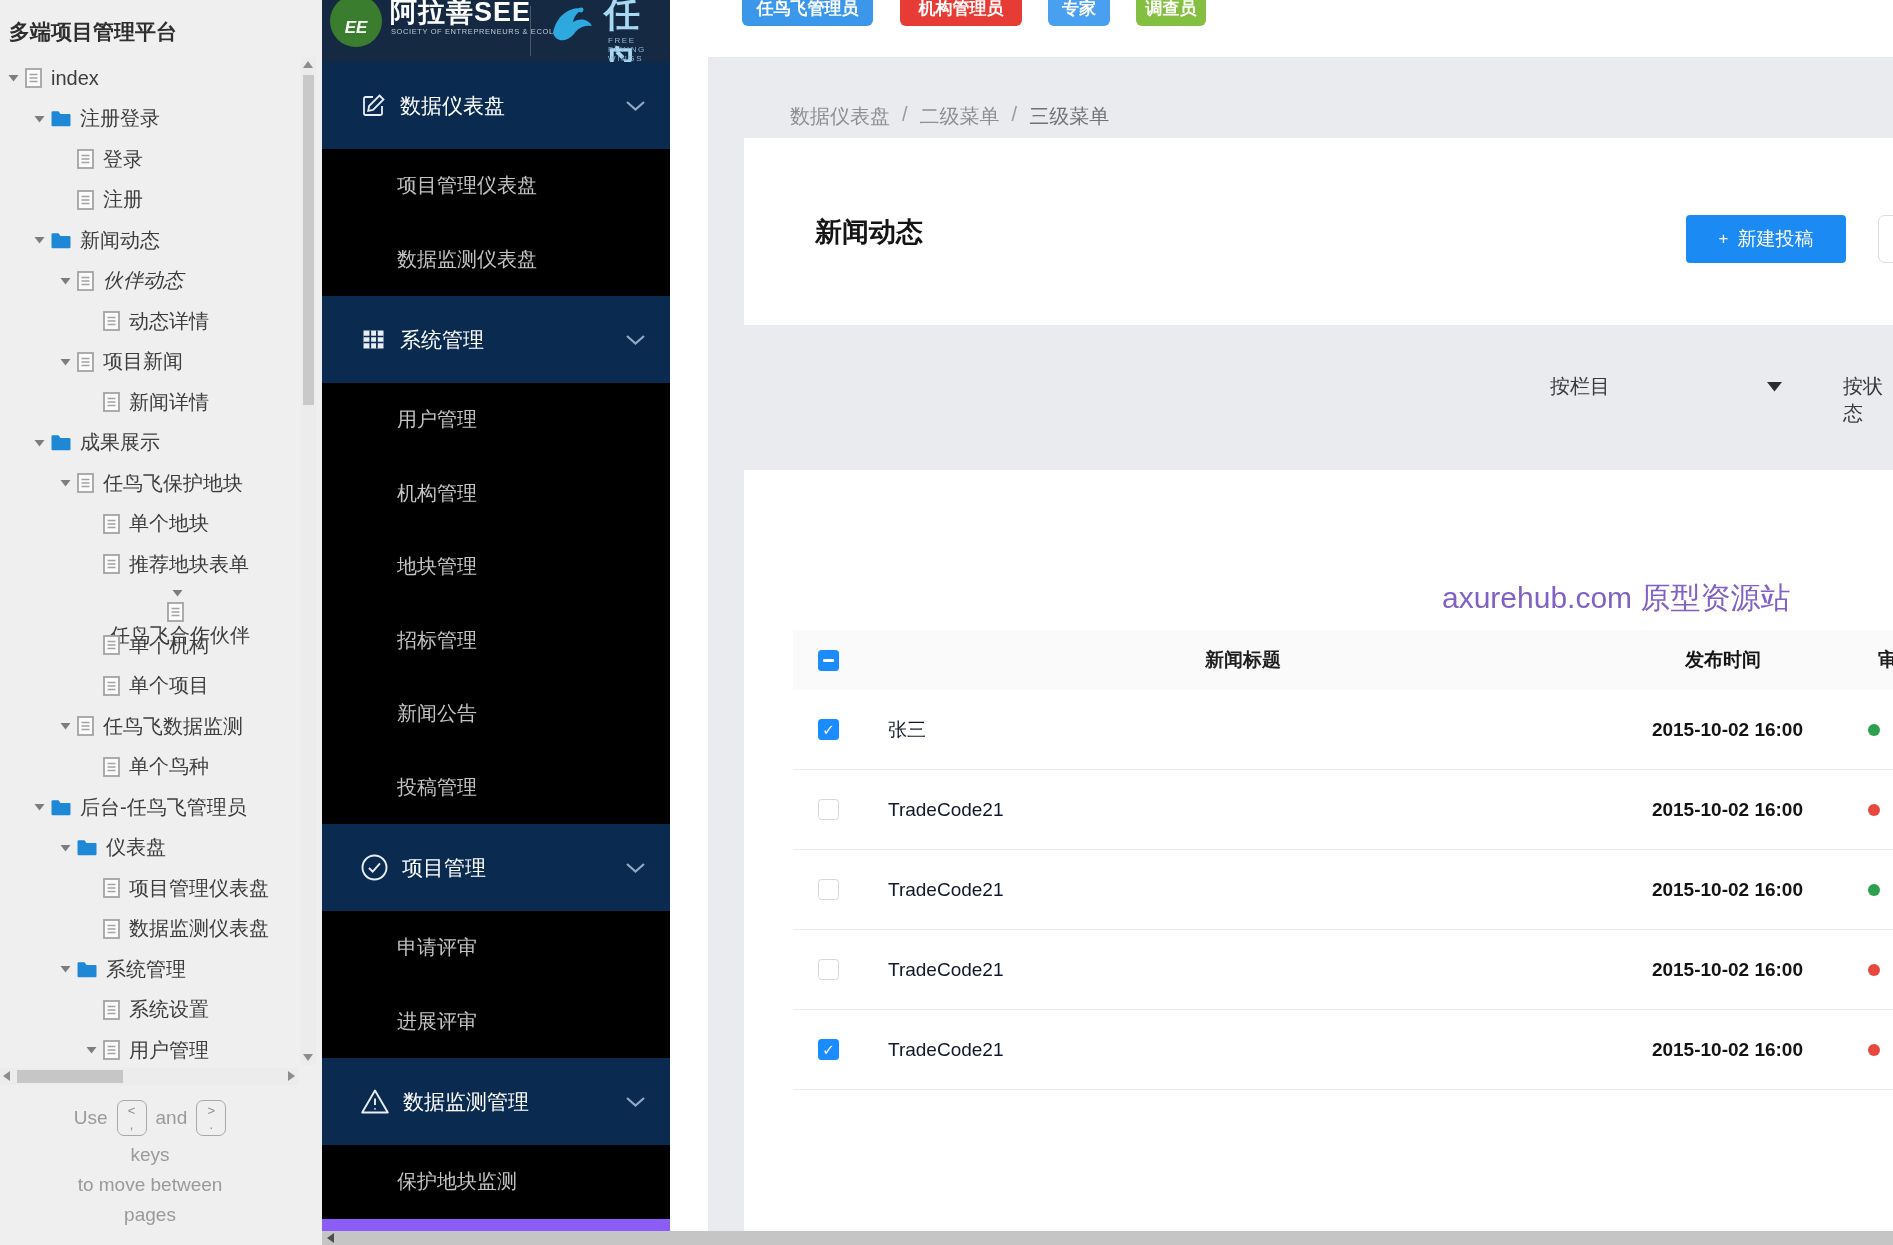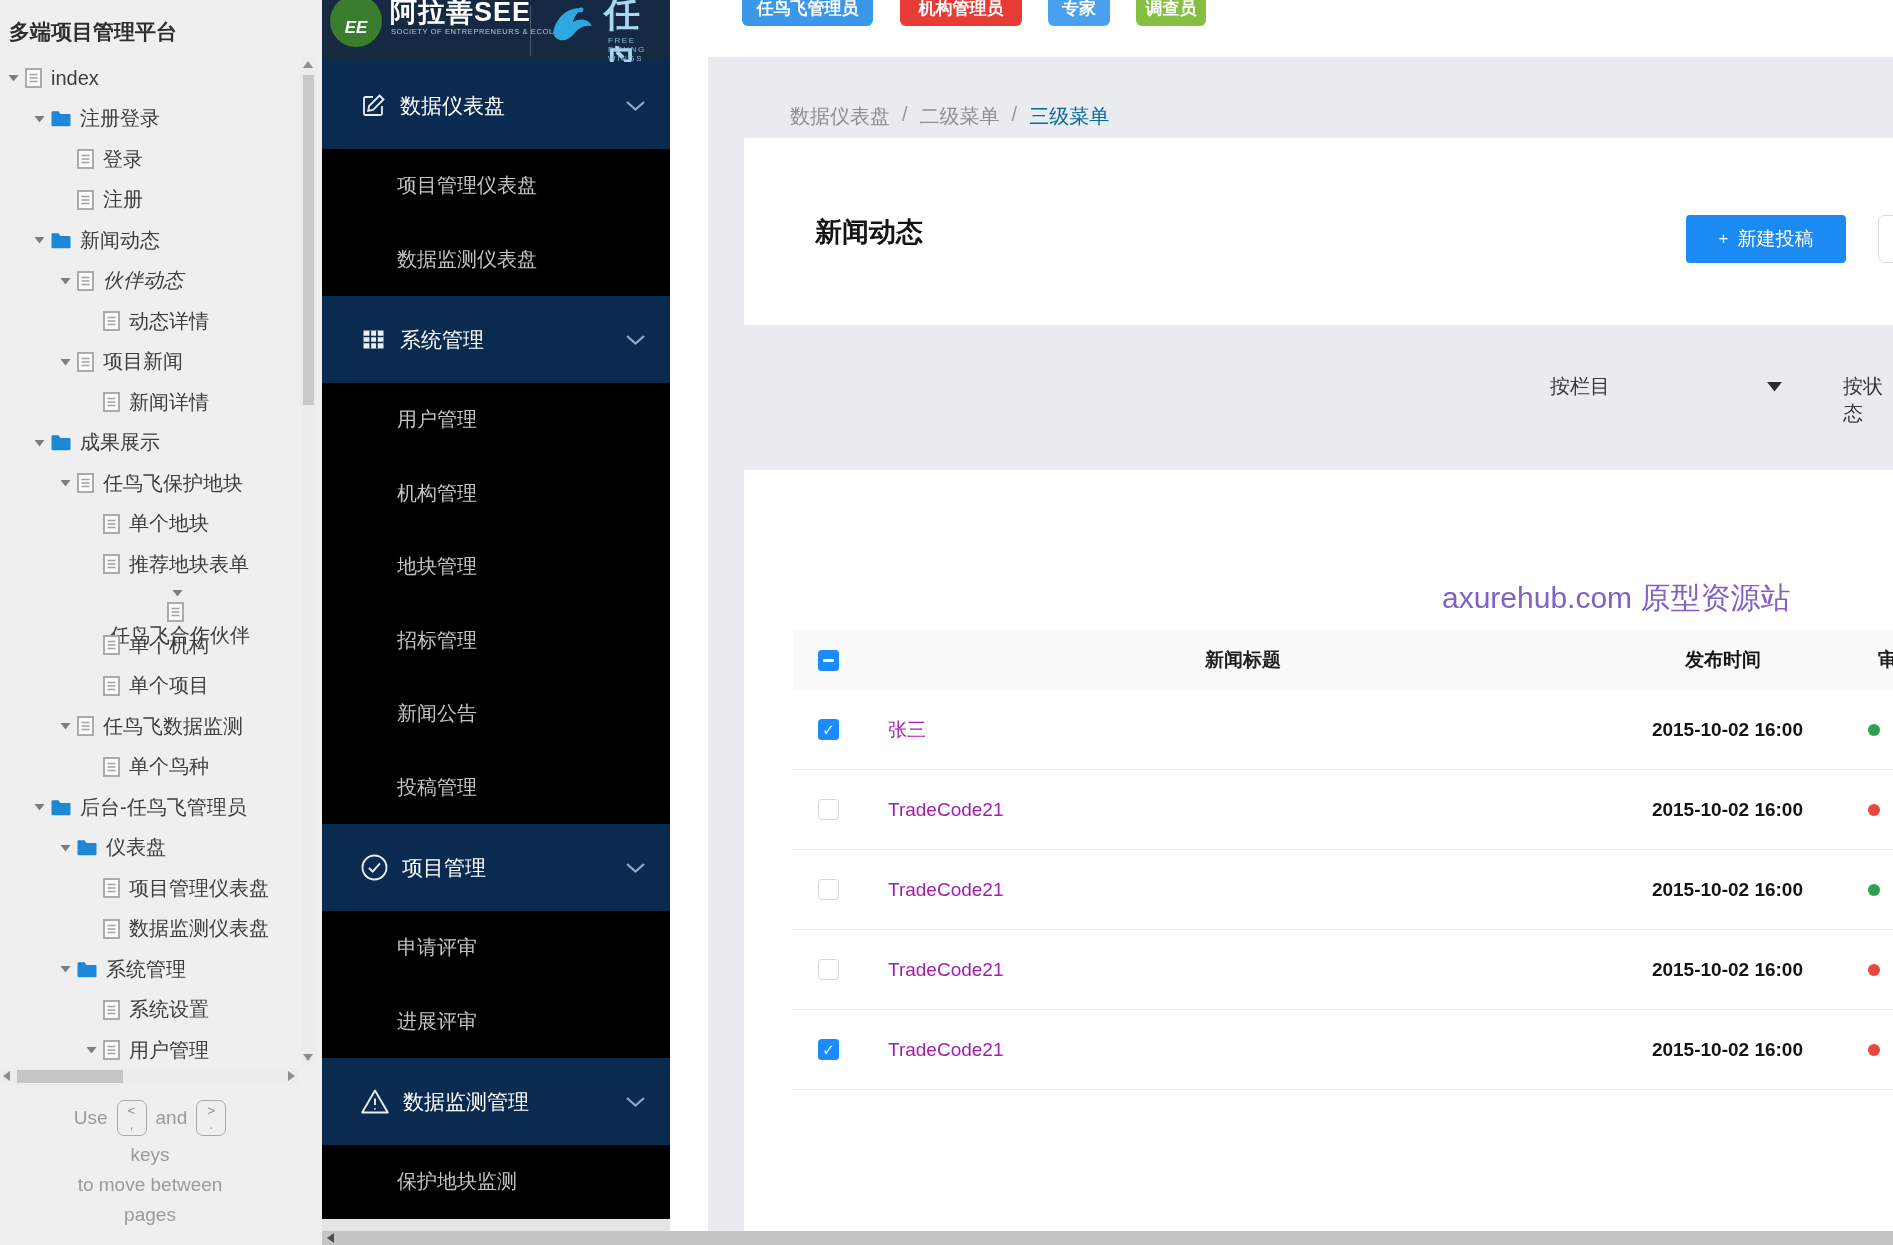--- a/index.html
+++ b/index.html
@@ -23,21 +23,21 @@
   .tree-hscroll .thumb{position:absolute;left:17px;top:2px;width:106px;height:13px;background:#c6c6c6;}
   .tri-left{width:0;height:0;border-top:5px solid transparent;border-bottom:5px solid transparent;border-right:7px solid #8d8d8d;position:absolute;left:3px;top:3px;}
   .tri-right{width:0;height:0;border-top:5px solid transparent;border-bottom:5px solid transparent;border-left:7px solid #8d8d8d;position:absolute;right:3px;top:3px;}
   .nav-hint{position:absolute;left:0;top:1100px;width:300px;text-align:center;color:#9a9a9a;font-size:19px;line-height:30px;}
   .hint-row{display:flex;align-items:center;justify-content:center;gap:9px;margin-bottom:4px;}
   .keycap{display:inline-flex;flex-direction:column;align-items:center;justify-content:center;
           width:30px;height:36px;border:1.5px solid #a8a8a8;border-radius:7px;line-height:1;background:#efefef;}
   .keycap i{font-style:normal;font-size:13px;color:#8f8f8f;line-height:14px;}
 
   
-  .nav-panel{position:absolute;left:322px;top:0;width:348px;height:1245px;background:#e5e5e5;}
+  .nav-panel{position:absolute;left:322px;top:0;width:348px;height:1245px;background:#8b5cf6;}
   .nav-logo{position:relative;height:62px;background:#152a42;overflow:hidden;}
   .see-circle{position:absolute;left:8px;top:-5px;width:52px;height:52px;border-radius:50%;background:#3a7d2e;
               color:#fff;font-style:italic;font-weight:bold;font-size:17px;display:flex;align-items:flex-end;justify-content:center;padding-bottom:9px;}
   .see-text{position:absolute;left:68px;top:-6px;color:#fff;font-weight:bold;font-size:27px;letter-spacing:1px;}
   .see-sub{position:absolute;left:69px;top:27px;color:#bcc8d4;font-size:7.5px;letter-spacing:0.6px;}
   .logo-divider{position:absolute;left:208px;top:6px;width:1px;height:50px;background:rgba(255,255,255,0.22);}
   .bird-icon{position:absolute;left:222px;top:0px;}
   .rnf-text{position:absolute;left:282px;top:-10px;color:#a9d8f3;font-weight:bold;font-size:36px;letter-spacing:4px;}
   .rnf-sub{position:absolute;left:286px;top:36px;color:#8fb9d8;font-size:8px;letter-spacing:1.6px;}
   .nav-header{height:87px;background:#0a2a4f;display:flex;align-items:center;padding:0 24px 0 38px;cursor:pointer;}
@@ -50,40 +50,40 @@
   .main-panel{position:absolute;left:708px;top:0;width:1185px;height:1245px;background:#e9ebee;}
   .badges-band{position:absolute;left:0;top:0;width:1185px;height:57px;background:#fff;}
   .badge{position:absolute;top:-12px;height:38px;border-radius:6px;color:#fff;font-weight:bold;font-size:17px;
          display:flex;align-items:flex-end;justify-content:center;padding-bottom:6px;cursor:pointer;}
   .badge:nth-child(1){left:34px;width:131px;}
   .badge:nth-child(2){left:192px;width:122px;}
   .badge:nth-child(3){left:340px;width:62px;}
   .badge:nth-child(4){left:428px;width:70px;}
   .breadcrumb{position:absolute;left:82px;top:103px;font-size:20px;color:#8f8f8f;display:flex;gap:12px;}
   .crumb{cursor:pointer;}
-  .crumb.current{color:#0369a1;}
+  .crumb.current{color:#737373;}
   .crumb-sep{color:#9a9a9a;}
   .title-band{position:absolute;left:36px;top:138px;width:1149px;height:187px;background:#fff;overflow:hidden;}
   .page-title{position:absolute;left:71px;top:76px;margin:0;font-size:27px;font-weight:bold;color:#141414;}
   .primary-btn{position:absolute;left:942px;top:77px;width:160px;height:48px;background:#1b8af2;color:#fff;
                border:none;border-radius:4px;font-size:19px;font-family:inherit;cursor:pointer;
                display:flex;align-items:center;justify-content:center;gap:9px;}
   .primary-btn .plus{font-size:17px;}
   .ghost-btn{position:absolute;left:1134px;top:77px;width:44px;height:48px;background:#fff;border:1px solid #dcdcdc;border-radius:7px;}
   .filter-band{position:absolute;left:0;top:325px;width:1185px;height:145px;}
   .filter{position:absolute;top:48px;display:flex;align-items:center;font-size:20px;color:#3a3a3a;cursor:pointer;}
   .filter.f1{left:842px;width:232px;justify-content:space-between;}
   .filter.f2{left:1135px;}
   .card{position:absolute;left:36px;top:470px;width:1149px;height:764px;background:#fff;overflow:hidden;}
   .watermark{position:absolute;left:698px;top:108px;font-size:30px;color:#8161c5;white-space:nowrap;}
   .ntable{position:absolute;left:49px;top:160px;width:1100px;overflow:hidden;}
   .thead{display:flex;align-items:center;height:60px;background:#fafafa;font-weight:bold;color:#1f1f1f;font-size:19px;}
   .trow{display:flex;align-items:center;height:80px;border-bottom:1px solid #ececec;background:#fff;font-size:19px;}
   .col-check{flex:0 0 60px;padding-left:25px;}
-  .col-title{flex:0 0 780px;padding-left:35px;color:#a21caf;}
+  .col-title{flex:0 0 780px;padding-left:35px;color:#0f172a;}
   .thead .col-title{text-align:center;padding-left:0;color:#1f1f1f;}
   .col-time{flex:0 0 180px;text-align:right;padding-right:10px;color:#141414;font-weight:bold;}
   .thead .col-time{text-align:center;padding-right:0;}
   .col-status{flex:0 0 80px;display:flex;align-items:center;padding-left:55px;}
   .thead .col-status{padding-left:65px;font-weight:bold;}
   .cbox{width:21px;height:21px;border-radius:3.5px;display:flex;align-items:center;justify-content:center;cursor:pointer;}
   .cbox.on{background:#1a8cff;color:#fff;font-size:15px;font-weight:bold;}
   .cbox.off{background:#fff;border:1.5px solid #d6d6d6;}
   .cbox .bar{width:11px;height:3px;background:#fff;border-radius:1px;}
   .dot{width:12px;height:12px;border-radius:50%;flex:0 0 12px;}

